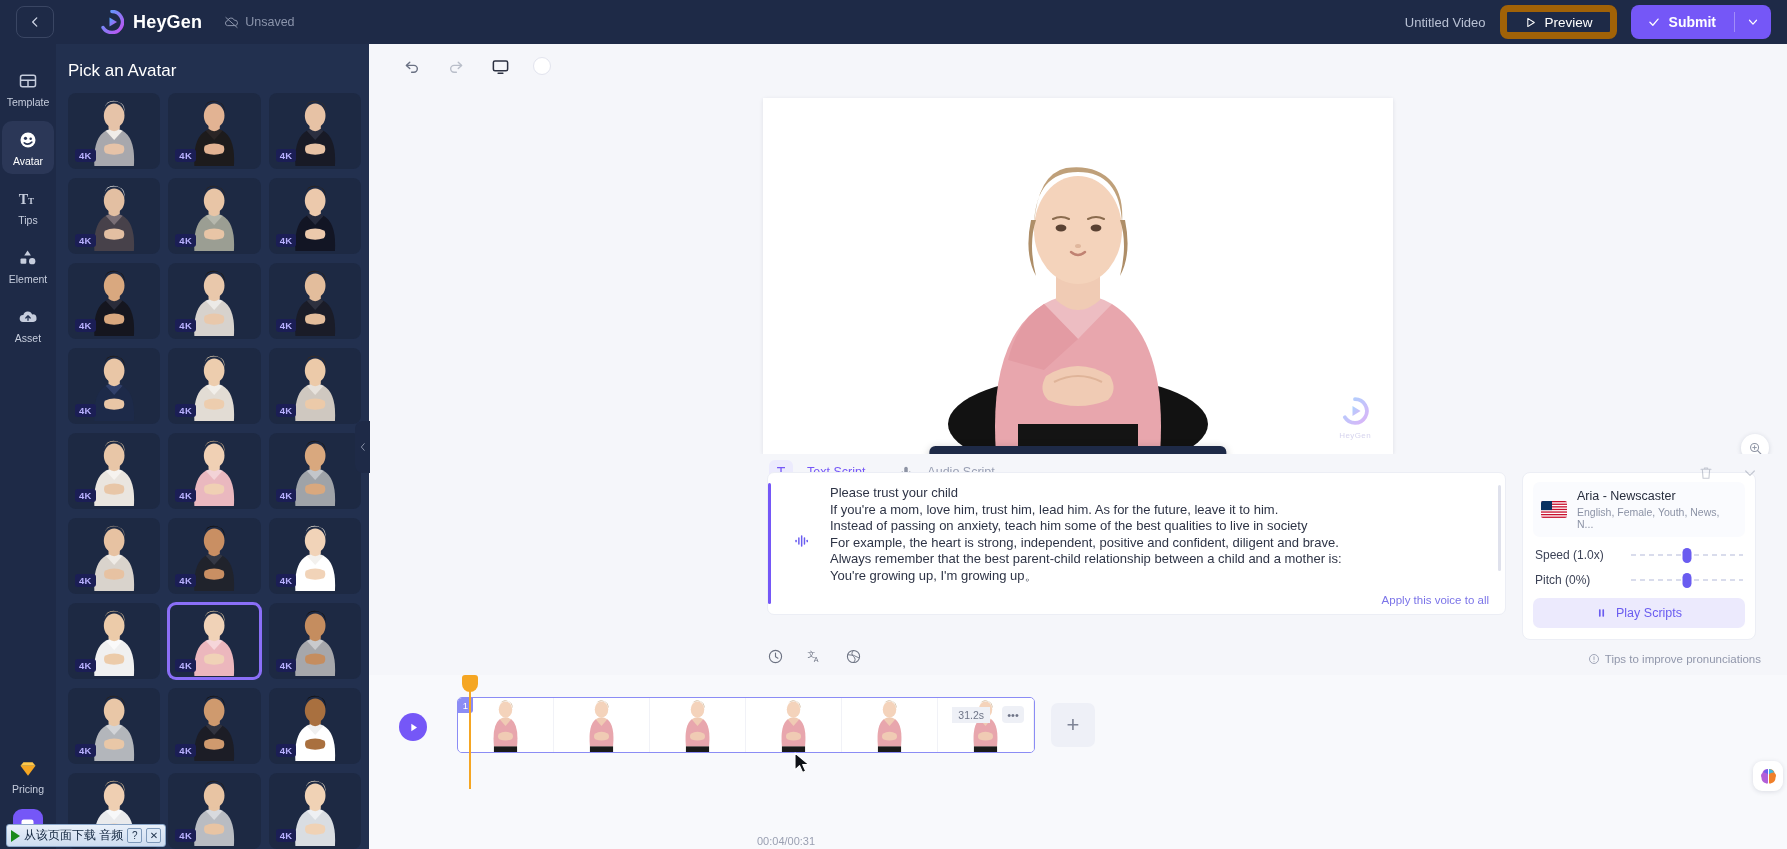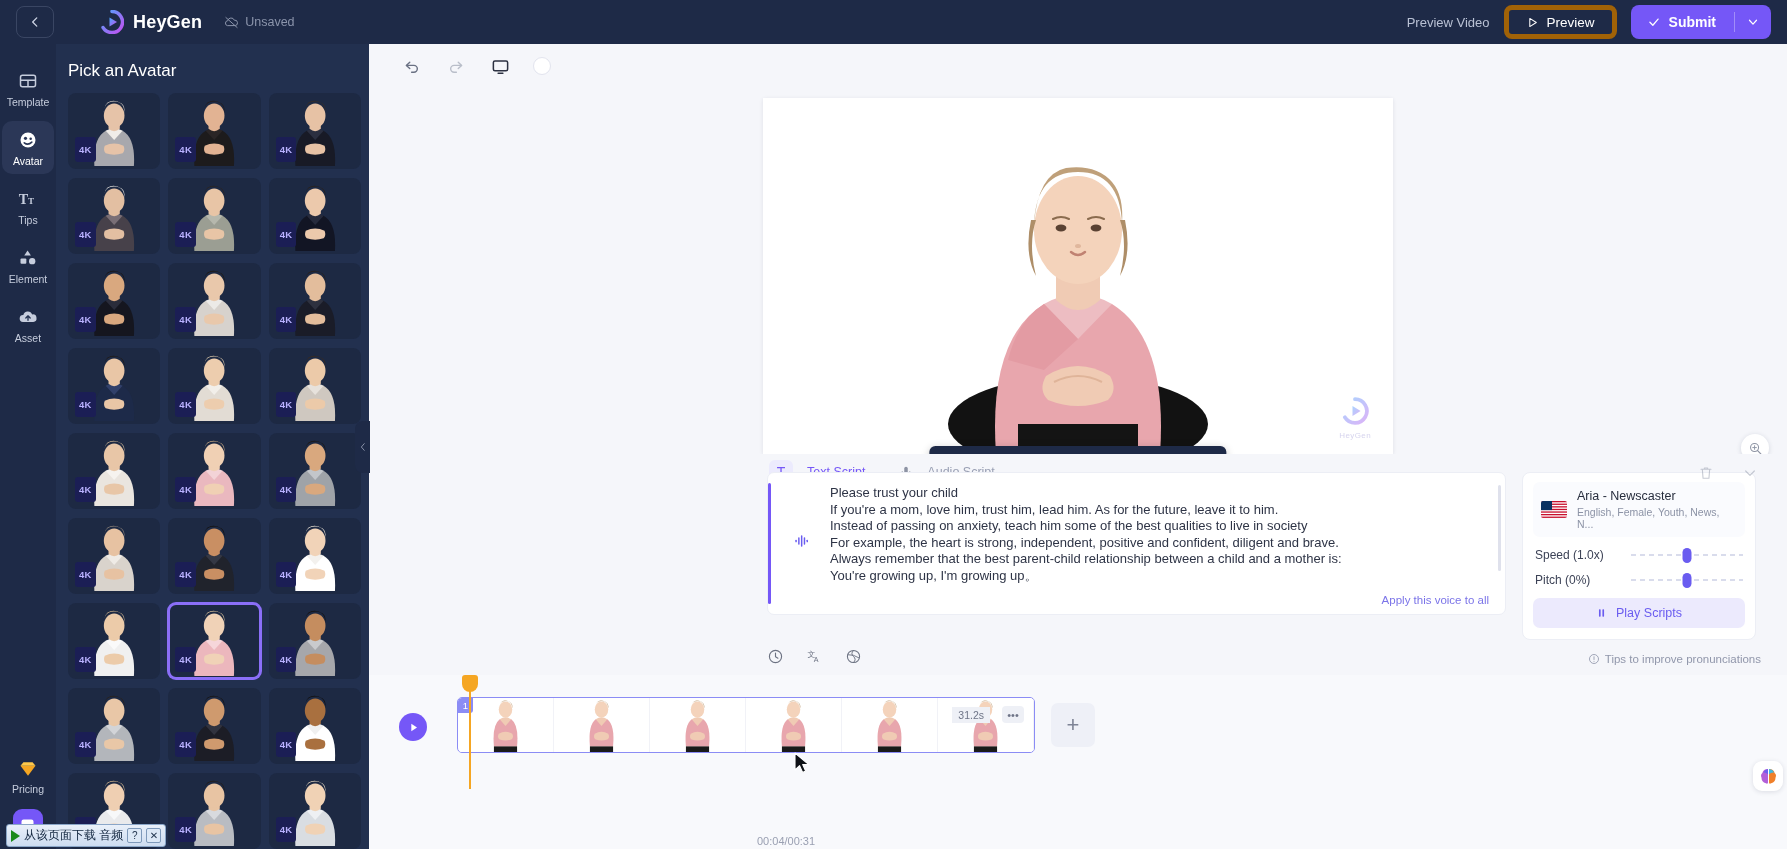--- a/index.html
+++ b/index.html
@@ -27,21 +27,21 @@
   }
   .back-btn svg { stroke: #cfd6e6; }
   .brand { display: flex; align-items: center; gap: 9px; }
   .brand-logo { width: 24px; height: 24px; }
   .brand-name { color: #fff; font-size: 18px; font-weight: bold; letter-spacing: .2px; }
   .unsaved { display: flex; align-items: center; gap: 6px; margin-left: 22px; color: #8b94ab; font-size: 12.5px; text-align: right; }
   .topbar-right { margin-left: auto; display: flex; align-items: center; gap: 14px; }
   .doc-title { color: #b9c1d4; font-size: 13px; }
   .preview-btn {
     height: 34px; padding: 0 17px; border-radius: 8px;
-    border: 5px solid #a16207; background: transparent; color: #fff;
+    border: 7px solid #a16207; background: transparent; color: #fff;
     display: flex; align-items: center; gap: 8px; font-size: 13.5px; cursor: pointer;
   }
   .submit-group { display: flex; align-items: center; height: 34px; background: #7557f7; border-radius: 8px; overflow: hidden; cursor: pointer; justify-content: center; }
   .submit-main { display: flex; align-items: center; gap: 8px; padding: 0 18px 0 16px; height: 100%; color: #fff; font-size: 14px; font-weight: bold; }
   .submit-sep { width: 1px; height: 20px; background: rgba(255,255,255,.32); }
   .submit-caret { width: 36px; height: 100%; display: flex; align-items: center; justify-content: center; }
 
   
   .body-row { flex: 1; display: flex; min-height: 0; position: relative; }
 
@@ -75,21 +75,21 @@
     overflow: hidden; align-content: start;
   }
   .avatar-card {
     position: relative; height: 76px; border-radius: 8px; overflow: hidden;
     background: #1d2943; cursor: pointer; border: 2px solid transparent;
   }
   .avatar-card.selected { border-color: #8b6ff8; box-shadow: 0 0 0 1px #8b6ff8; }
   .av-person { position: absolute; inset: 0; }
   .badge-4k {
     position: absolute; left: 5px; bottom: 5px; background: #1b1e55; color: #b9b1ff;
-    font-size: 9.5px; font-weight: bold; padding: 7px 4px; border-radius: 3px; letter-spacing: .3px;
+    font-size: 9.5px; font-weight: bold; padding: 1px 4px; border-radius: 3px; letter-spacing: .3px;
   }
   .panel-collapse {
     position: absolute; right: -1px; top: 50%; transform: translateY(-50%);
     width: 15px; height: 52px; background: #1e2a47; border-radius: 8px 0 0 8px;
     display: flex; align-items: center; justify-content: center; cursor: pointer; z-index: 5;
   }
 
   
   .editor { flex: 1; min-width: 0; background: #f5f6fa; display: flex; flex-direction: column; position: relative; }
   .canvas-toolbar { height: 36px; display: flex; align-items: center; gap: 22px; padding: 8px 0 0 32px; }
@@ -238,21 +238,21 @@
     </div>
     <div class="unsaved">
       <svg width="15" height="15" viewBox="0 0 24 24" fill="none">
         <path d="M5.5 17 A4 4 0 0 1 6 9.1 A5.5 5.5 0 0 1 16.5 8.3 A3.8 3.8 0 0 1 18 16.9 Z" stroke="#8b94ab" stroke-width="1.6" stroke-linejoin="round"></path>
         <path d="M3 4 L21 20" stroke="#8b94ab" stroke-width="1.6" stroke-linecap="round"></path>
       </svg>
       <span>Unsaved</span>
     </div>
 
     <div class="topbar-right">
-      <span class="doc-title">Preview Video</span>
+      <span class="doc-title">Untitled Video</span>
       <div class="preview-btn">
         <svg width="13" height="13" viewBox="0 0 24 24" fill="none">
             <path d="M7 4.5 L19 12 L7 19.5 Z" stroke="#fff" stroke-width="1.9" stroke-linejoin="round"></path>
           </svg>
         <span>Preview</span>
       </div>
       <div class="submit-group">
         <div class="submit-main">
           <svg width="14" height="14" viewBox="0 0 24 24" fill="none">
               <path d="M5 12.5 L10 17.5 L19 7" stroke="#fff" stroke-width="2.2" stroke-linecap="round" stroke-linejoin="round"></path>

